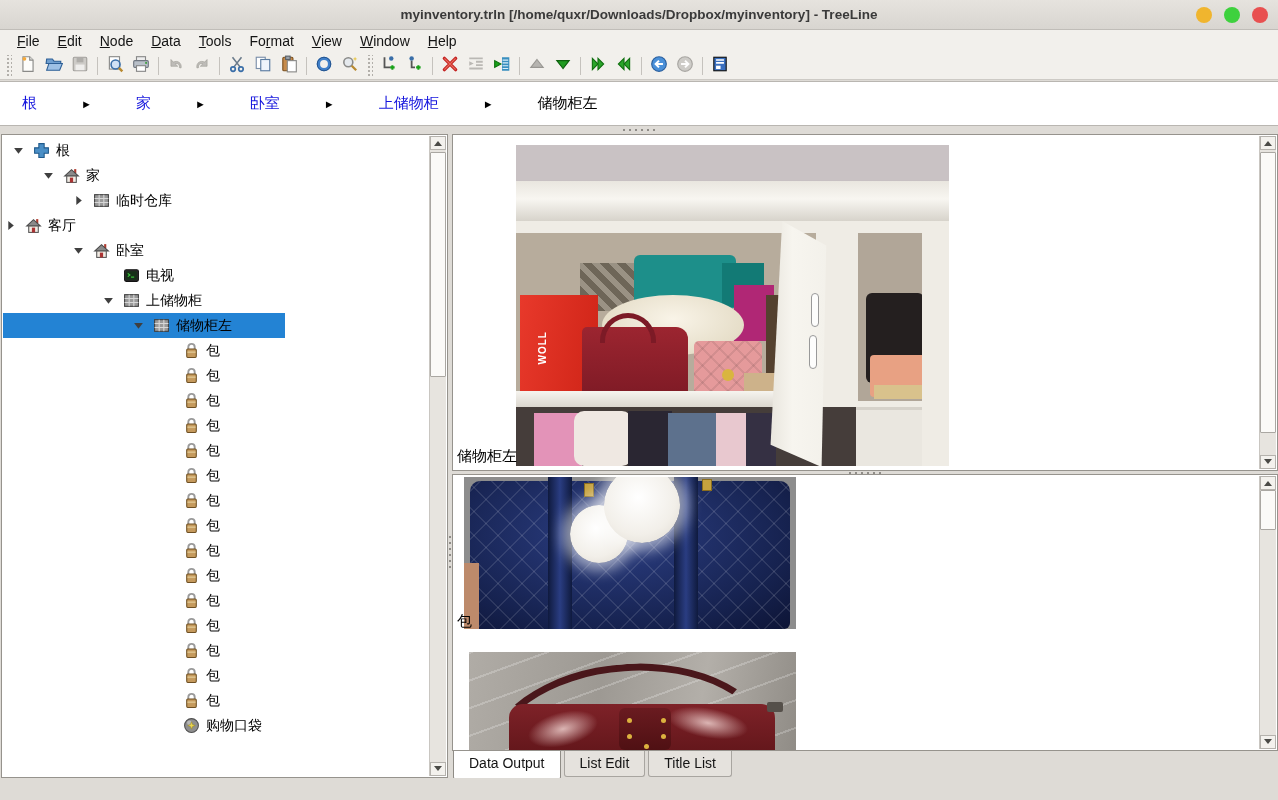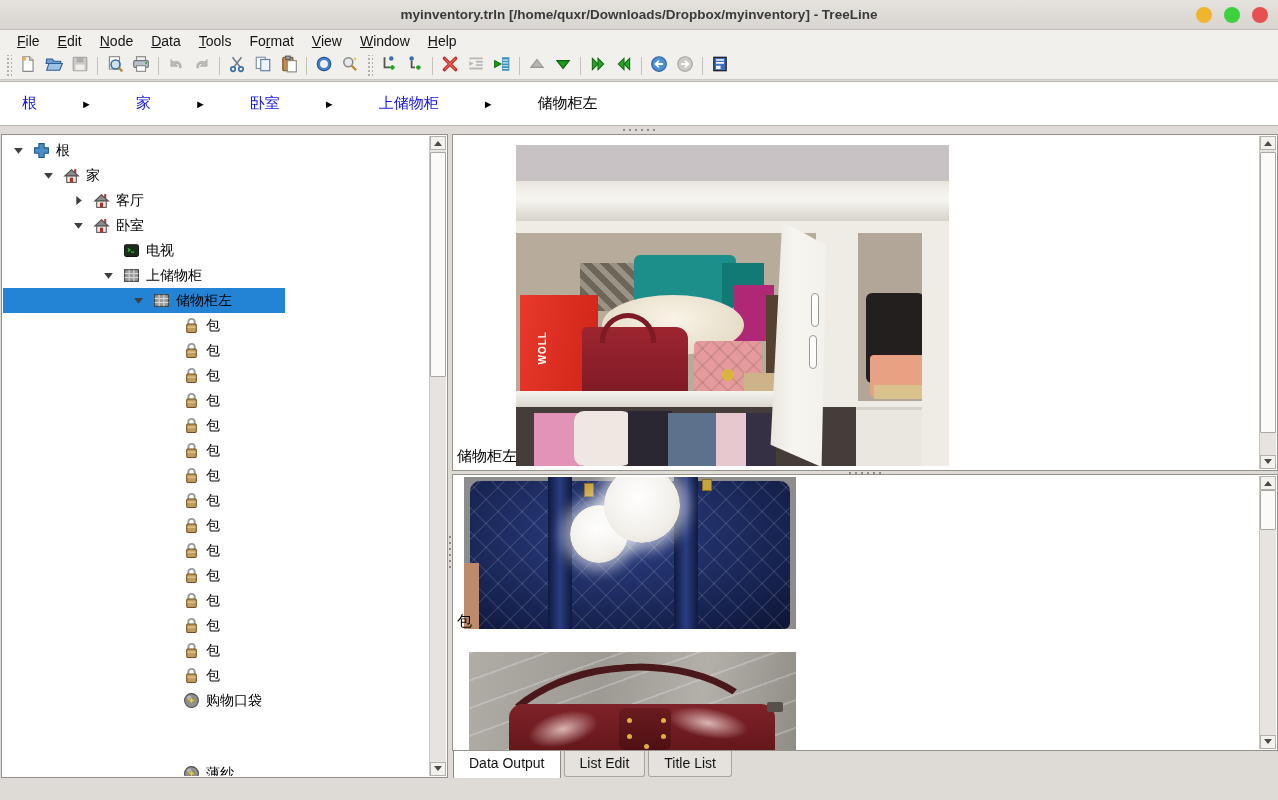--- a/index.html
+++ b/index.html
@@ -417,20 +417,32 @@
           </svg></span>
         <span>家</span>
       </div>
       <div class="trow" style="padding-left: 68px;">
         <span class="expander">
           <svg viewBox="0 0 10 10">
             <path d="M3 1l5 4-5 4z" fill="#3f3f3f"></path>
           </svg>
         </span>
         <span class="ticon"><svg viewBox="0 0 16 16">
+            <rect x="1.5" y="2.5" width="13" height="11" fill="#9a9a9a" stroke="#3f3f3f"></rect>
+            <path d="M1.5 6.2h13M1.5 9.9h13M5.8 2.5v11M10.2 2.5v11" stroke="#d8d8d8"></path>
+          </svg></span>
+        <span>临时仓库</span>
+      </div>
+      <div class="trow" style="">
+        <span class="expander">
+          <svg viewBox="0 0 10 10">
+            <path d="M3 1l5 4-5 4z" fill="#3f3f3f"></path>
+          </svg>
+        </span>
+        <span class="ticon"><svg viewBox="0 0 16 16">
             <rect x="10.5" y="2" width="2" height="4" fill="#b03a2e"></rect>
             <path d="M1.5 8.5 8 2.5l6.5 6z" fill="#8a8a8a" stroke="#4a4a4a"></path>
             <rect x="3.5" y="8.5" width="9" height="6" fill="#f0ece4" stroke="#555"></rect>
             <rect x="6.5" y="10" width="3" height="4.5" fill="#a33"></rect>
           </svg></span>
         <span>客厅</span>
       </div>
       <div class="trow" style="padding-left: 68px;">
         <span class="expander">
           <svg viewBox="0 0 10 10">

